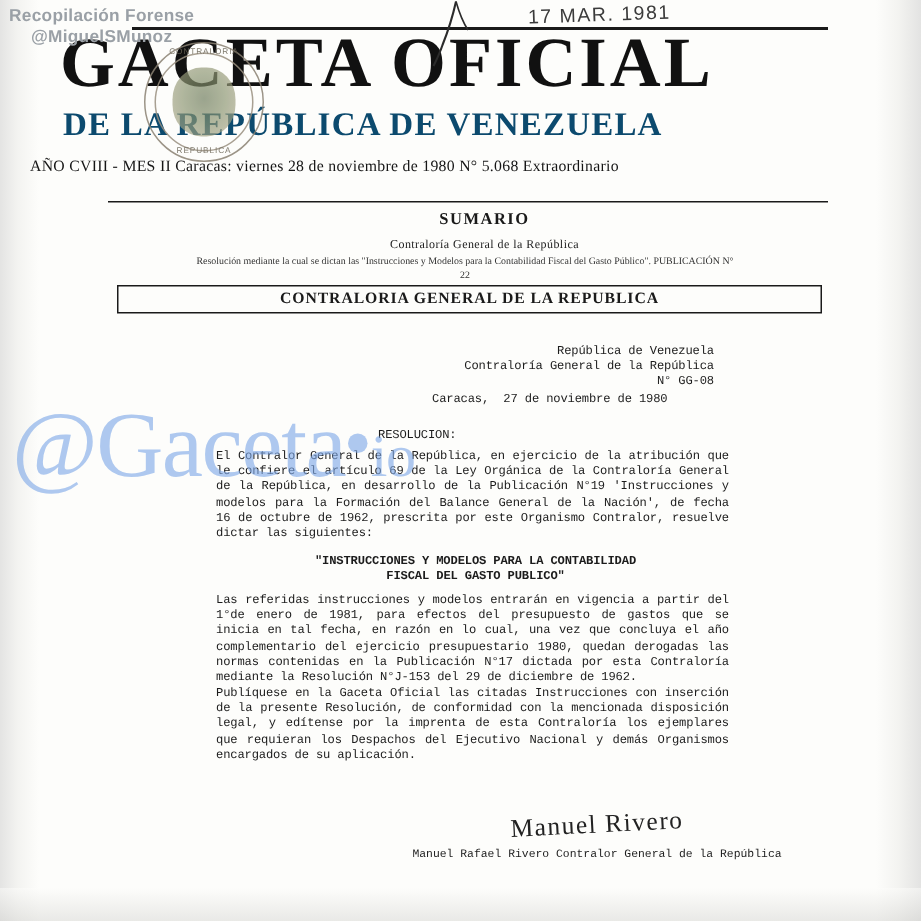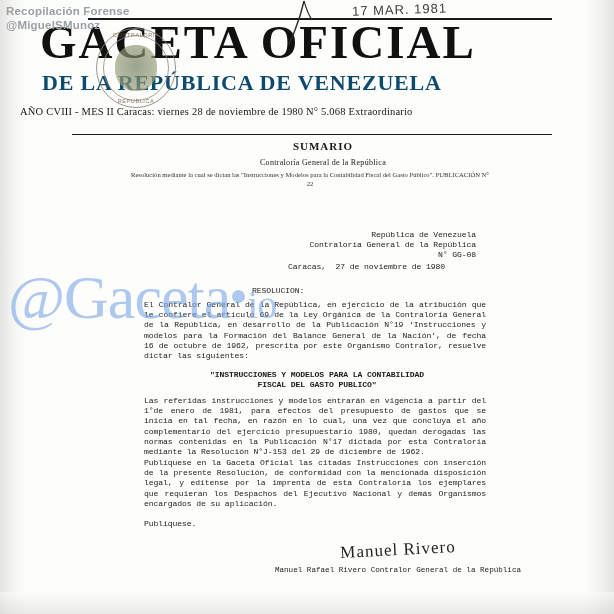--- a/index.html
+++ b/index.html
@@ -35,21 +35,21 @@
   
   .credit{
     position:absolute;left:6px;top:4px;
     font-family:"Liberation Sans", sans-serif;
     font-size:11.5px;line-height:14px;
     color:#9aa0a6;
     font-weight:700;
     letter-spacing:.2px;
     z-index:6;
   }
-  .credit div{white-space:nowrap;}
+  .credit div{white-space:nowrap;text-align:center;}
 
   
   .date-stamp{
     position:absolute;left:352px;top:2px;
     font-family:"Liberation Sans", sans-serif;
     font-size:13px;
     color:#3b3b3b;
     transform:rotate(-2deg);
     letter-spacing:1px;
     z-index:5;
@@ -228,32 +228,34 @@
     <div class="gaceta-title">GACETA OFICIAL</div>
     <div class="gaceta-sub">DE LA REPÚBLICA DE VENEZUELA</div>
     <div class="issue-line">AÑO CVIII - MES II  Caracas:  viernes 28 de noviembre de 1980  N° 5.068 Extraordinario</div>
   </div>
   <div class="rule-under-issue"></div>
 
   <div class="sumario-title">SUMARIO</div>
   <div class="sumario-org">Contraloría General de la República</div>
   <div class="sumario-item">Resolución mediante la cual se dictan las "Instrucciones y Modelos para la Contabilidad Fiscal del Gasto Público".  PUBLICACIÓN N° 22</div>
 
+  <div class="banner">
+    <span>CONTRALORIA GENERAL DE LA REPUBLICA</span>
+  </div>
 
   <div class="body-block" id="org-head">República de Venezuela
 Contraloría General de la República
 N° GG-08</div>
   <div class="body-block" id="city-date">Caracas,  27 de noviembre de 1980</div>
   <div class="body-block" id="resolucion-label">RESOLUCION:</div>
   <div class="body-block" id="para1">El Contralor General de la República, en ejercicio de la atribución que le confiere el artículo 69 de la Ley Orgánica de la Contraloría General de la República, en desarrollo de la Publicación N°19 'Instrucciones y modelos para la Formación del Balance General de la Nación', de fecha 16 de octubre de 1962, prescrita por este Organismo Contralor, resuelve dictar las siguientes:</div>
   <div class="body-block" id="title-instr">"INSTRUCCIONES Y MODELOS PARA LA CONTABILIDAD
 FISCAL DEL GASTO PUBLICO"</div>
   <div class="body-block" id="para2">Las referidas instrucciones y modelos entrarán en vigencia a partir del 1°de enero de 1981, para efectos del presupuesto de gastos que se inicia en tal fecha, en razón en lo cual, una vez que concluya el año complementario del ejercicio presupuestario 1980, quedan derogadas las normas contenidas en la Publicación N°17 dictada por esta Contraloría mediante la Resolución N°J-153 del 29 de diciembre de 1962.</div>
   <div class="body-block" id="para3">Publíquese en la Gaceta Oficial las citadas Instrucciones con inserción de la presente Resolución, de conformidad con la mencionada disposición legal, y edítense por la imprenta de esta Contraloría los ejemplares que requieran los Despachos del Ejecutivo Nacional y demás Organismos encargados de su aplicación.</div>
-  <div class="body-block" id="para4">Publíquese.</div>
 
   <div class="signature">Manuel Rivero</div>
   <div class="sign-name">Manuel Rafael Rivero
 Contralor General de la República</div>
 
   <div class="wm">
     <span>@Gaceta</span><span class="wm-dot"></span><span class="dotio">io</span>
   </div>
 
 </div>

